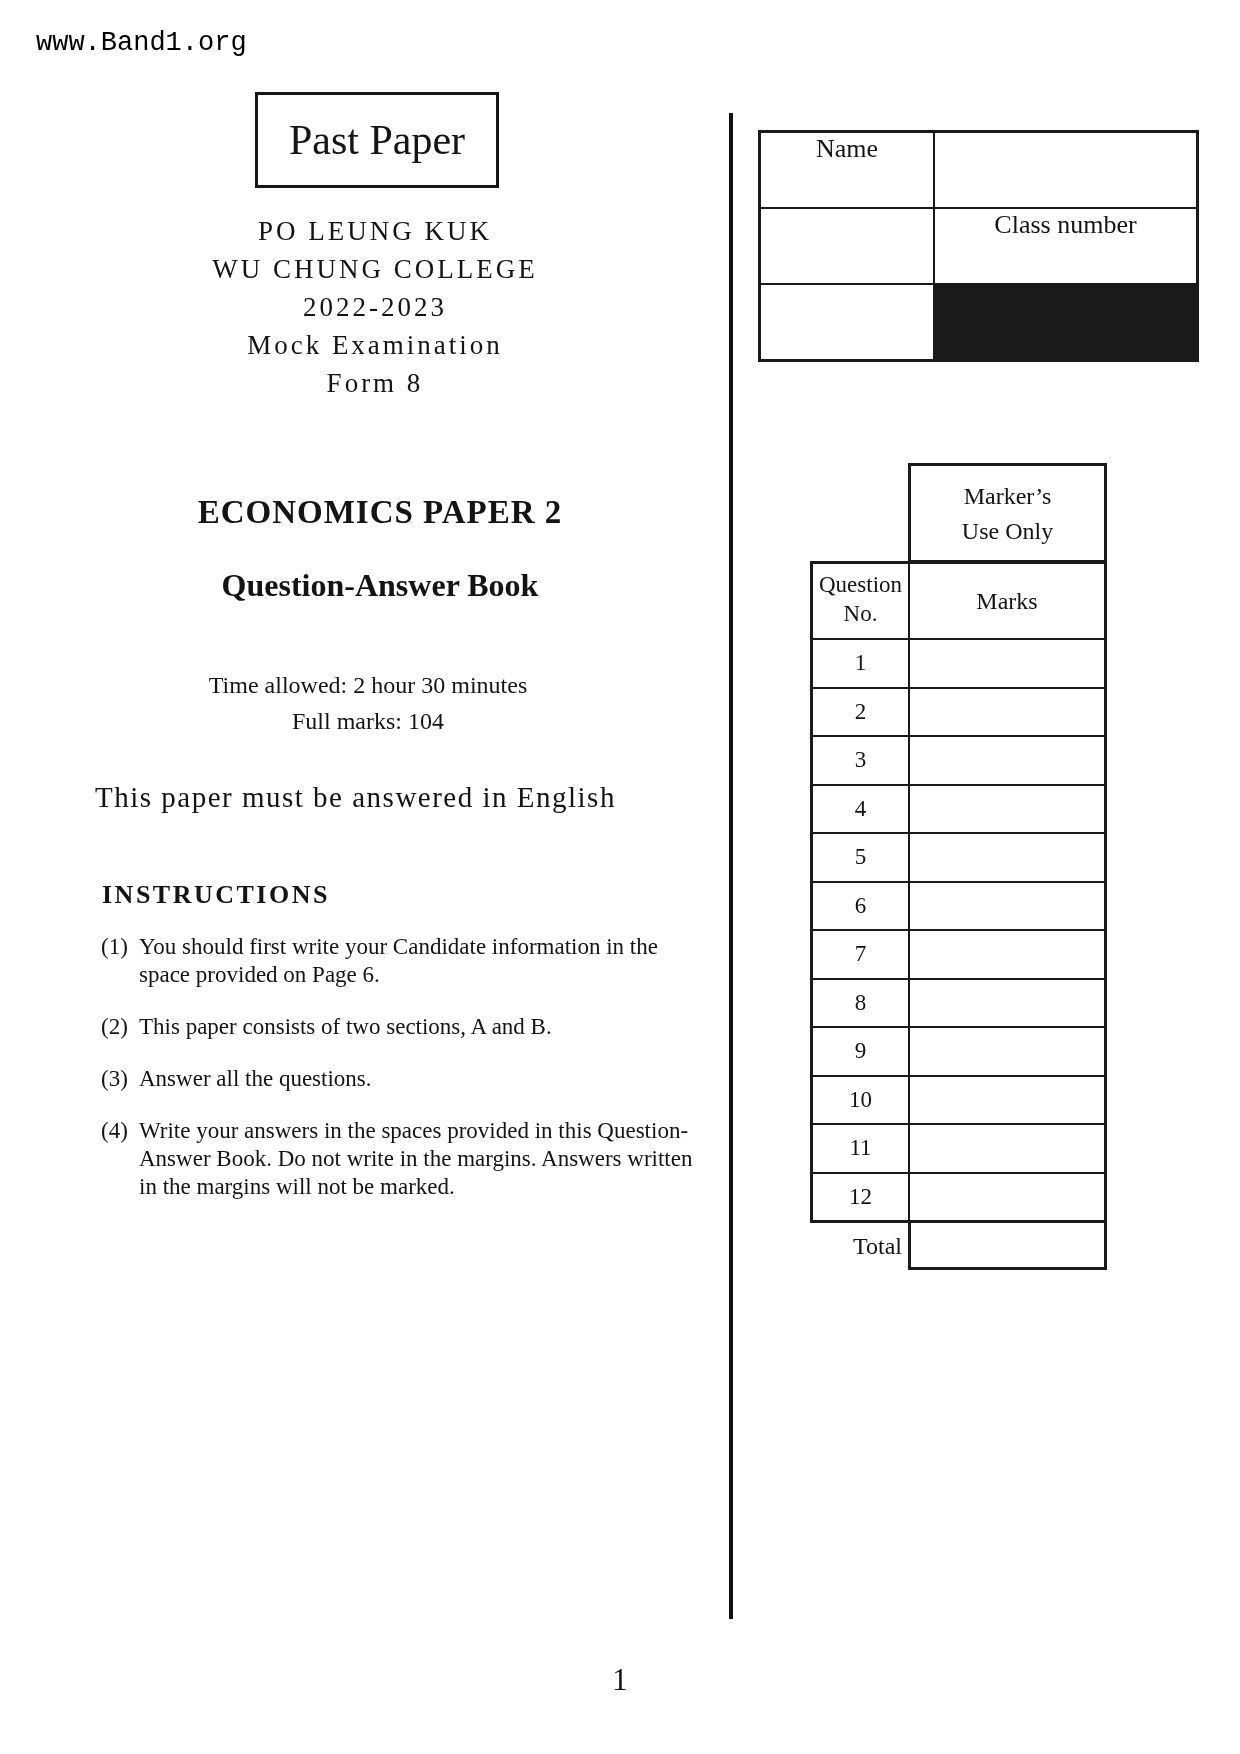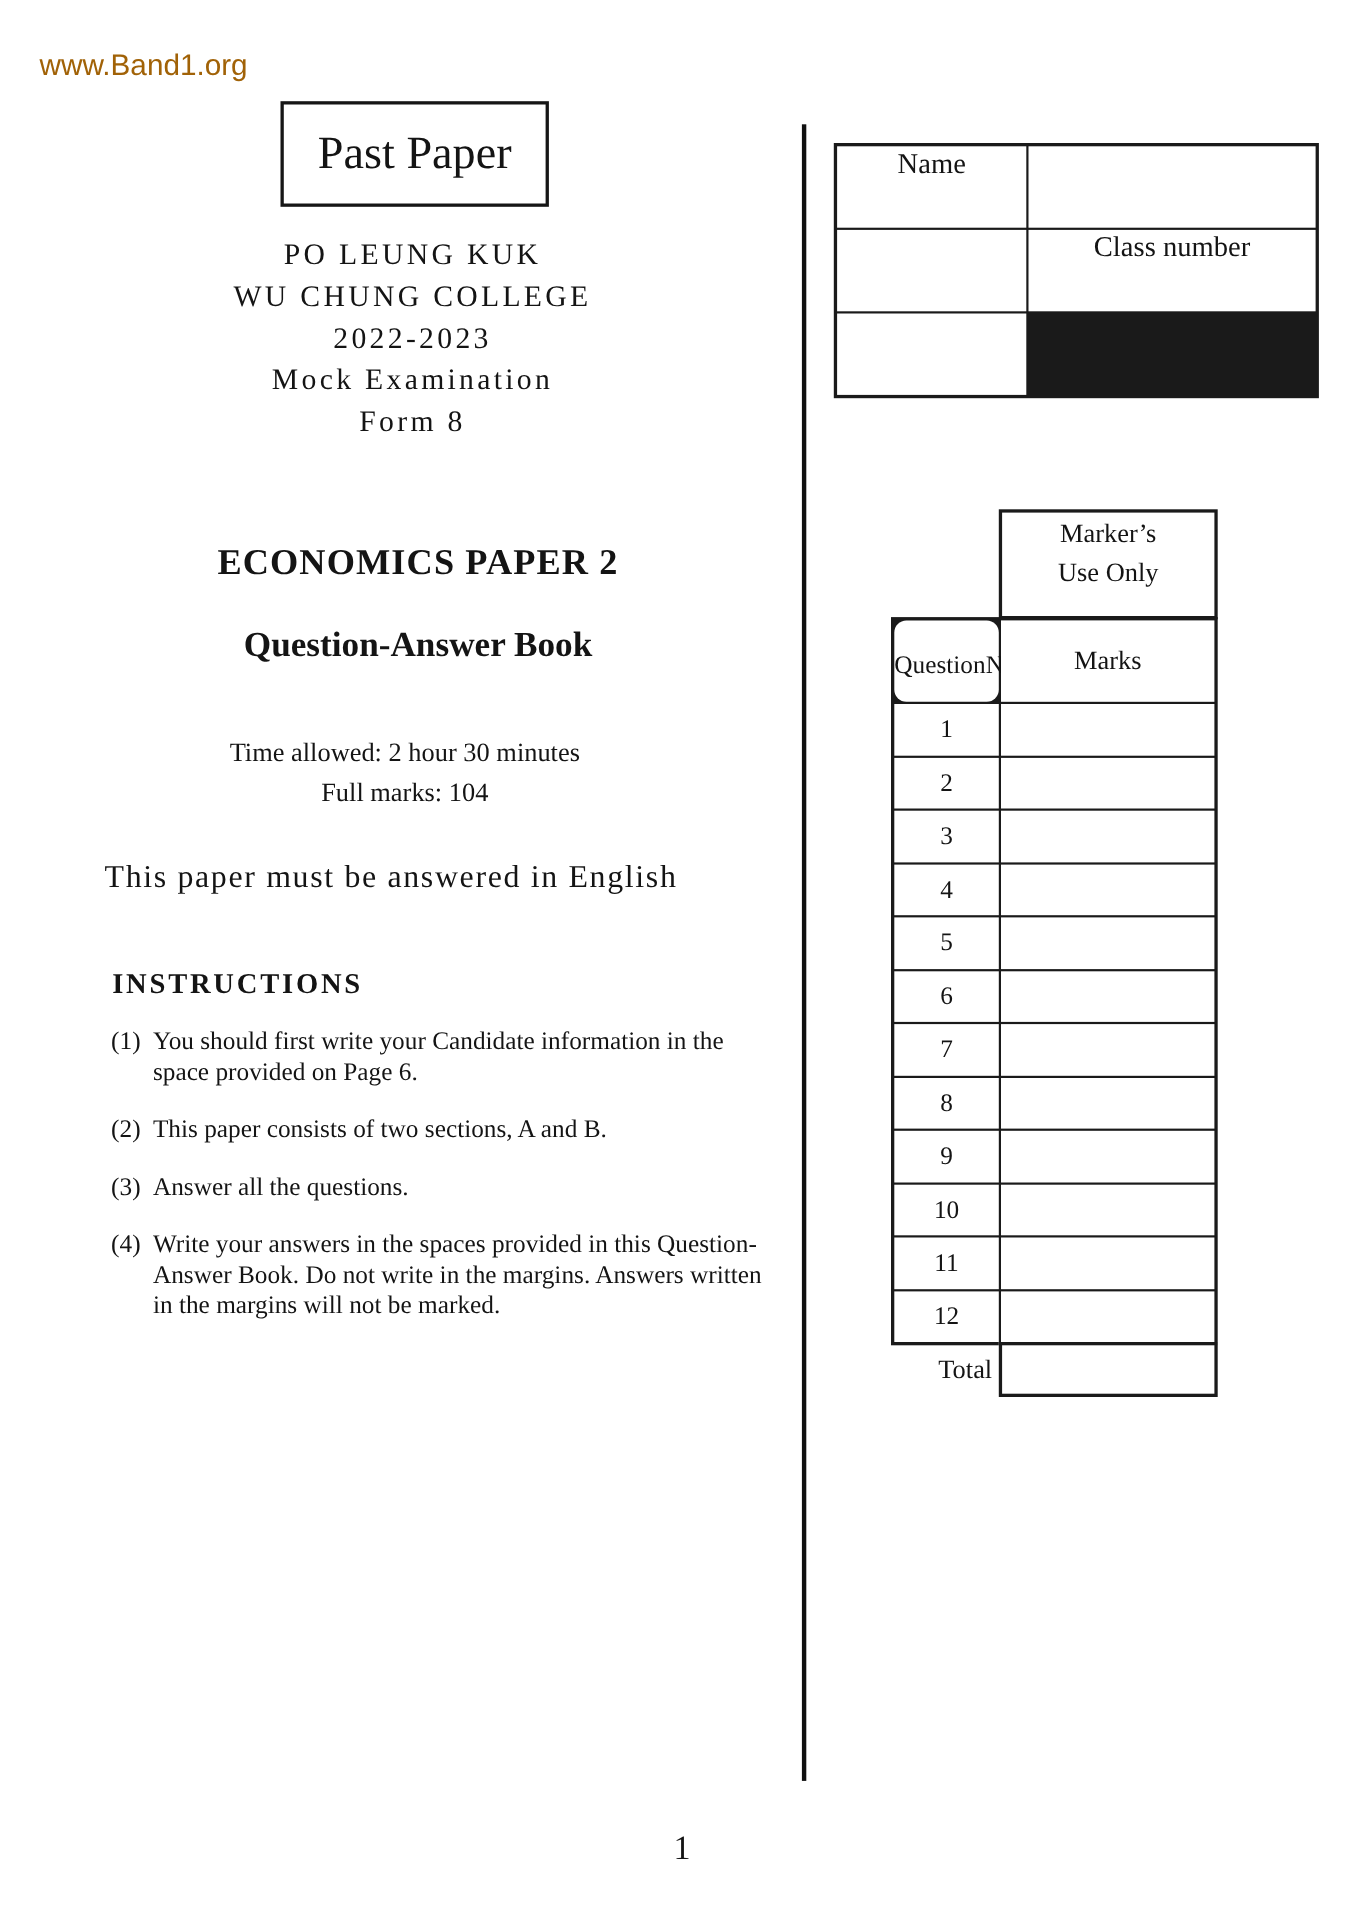--- a/index.html
+++ b/index.html
@@ -2,22 +2,22 @@
 <html><head>
 <meta charset="utf-8">
 <style>
   * { margin:0; padding:0; box-sizing:border-box; }
   html,body { background:#ffffff; }
   .page {
     position:relative; width:1240px; height:1754px; background:#ffffff;
     font-family:"Liberation Serif","DejaVu Serif",serif; color:#141414; overflow:hidden;
   }
   .site-url {
-    position:absolute; left:36px; top:44px;
-    font-family:Liberation Sans, sans-serif; font-size:27px; color:#a16207;
+    position:absolute; left:36px; top:28px;
+    font-family:Liberation Mono, monospace; font-size:27px; color:#000000;
   }
   .stamp {
     position:absolute; left:255px; top:92px; width:244px; height:96px;
     border:3px solid #161616; display:flex; align-items:center; justify-content:center;
     font-size:42px;
   }
   .school {
     position:absolute; left:155px; top:212px; width:440px;
     text-align:center; font-size:27px; line-height:38px; letter-spacing:3px; white-space:nowrap;
   }
@@ -50,29 +50,29 @@
   .cand-table {
     position:absolute; left:758px; top:130px;
     display:grid; grid-template-columns:172px 261px; grid-auto-rows:74px;
     gap:2px; padding:3px; background:#1a1a1a;
   }
   .cand-cell { background:#ffffff; }
   .cand-label { font-size:26px; text-align:center; padding-top:1px; }
 
   .marker-use {
     position:absolute; left:908px; top:463px; width:199px; height:100px;
-    border:3px solid #1a1a1a; text-align:center; font-size:24px; line-height:35px; padding-top:3px;
+    border:3px solid #1a1a1a; text-align:center; font-size:24px; line-height:35px; padding-top:13px;
   }
   .qm-grid {
     position:absolute; left:810px; top:561px;
     display:grid; grid-template-columns:95px 194px; grid-template-rows:74px; grid-auto-rows:46.5px;
     gap:2px; padding:3px; background:#1a1a1a;
   }
   .qm-cell { background:#ffffff; display:flex; align-items:center; justify-content:center; font-size:23px; }
-  .qm-qheader { flex-direction:row; justify-content:flex-start; padding-top:6px; line-height:29px;border-radius:11px; }
+  .qm-qheader { flex-direction:column; justify-content:flex-start; padding-top:6px; line-height:29px; }
   .qm-mheader { font-size:24px; }
   .total-label { position:absolute; left:780px; top:1233px; width:122px; text-align:right; font-size:24px; }
   .total-box { position:absolute; left:908px; top:1220px; width:199px; height:50px; border:3px solid #1a1a1a; background:#ffffff; }
 
   .footer-code { position:absolute; left:48px; top:1626px; font-size:22px; }
   .page-number { position:absolute; left:560px; top:1662px; width:120px; text-align:center; font-size:31px; }
 </style>
 </head>
 <body>
 

